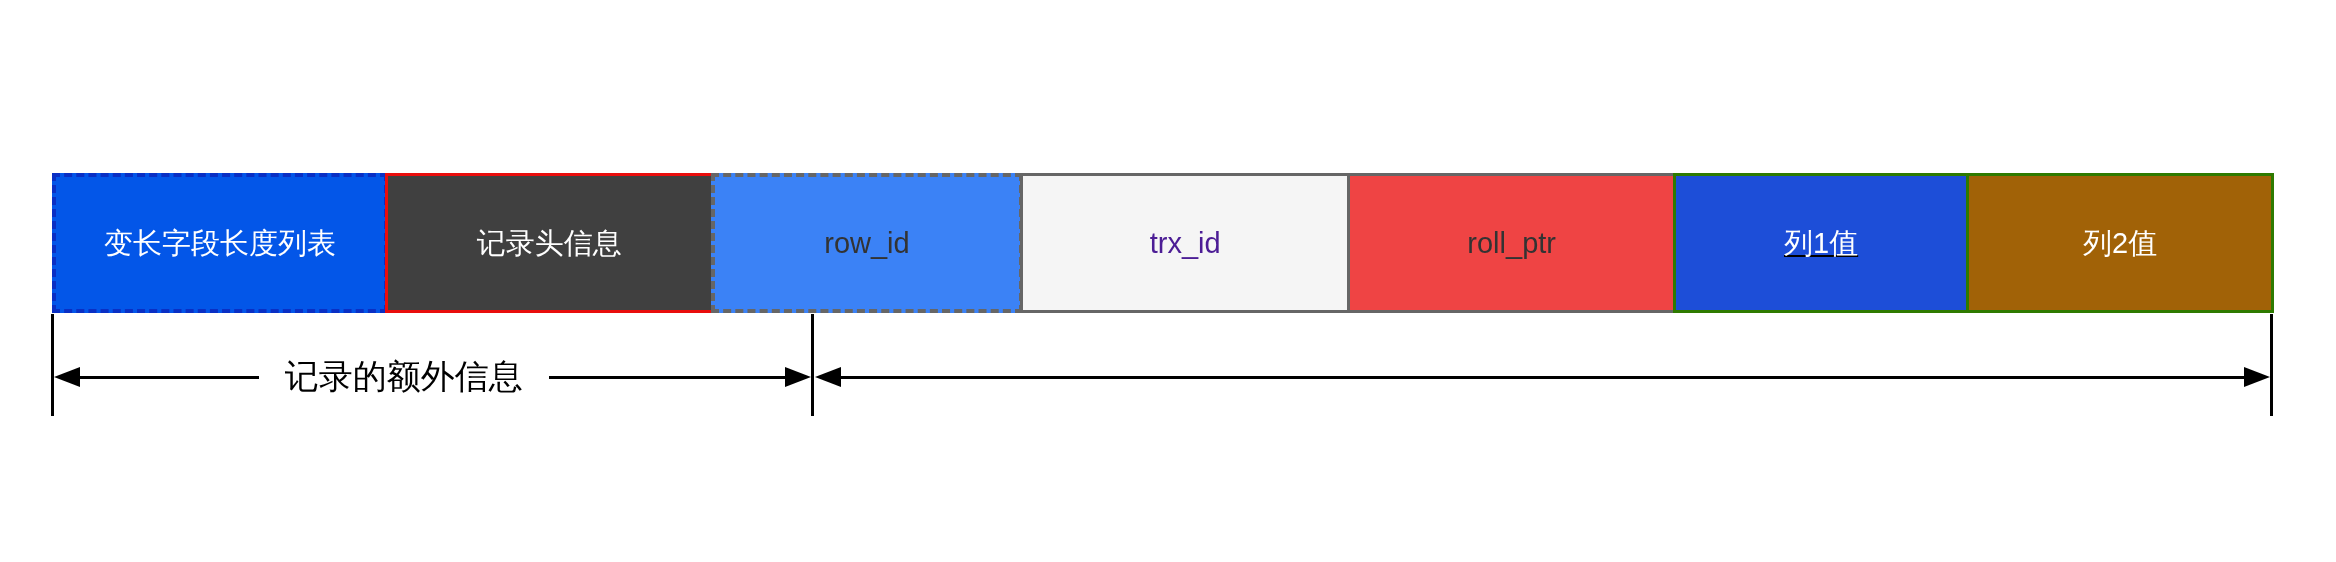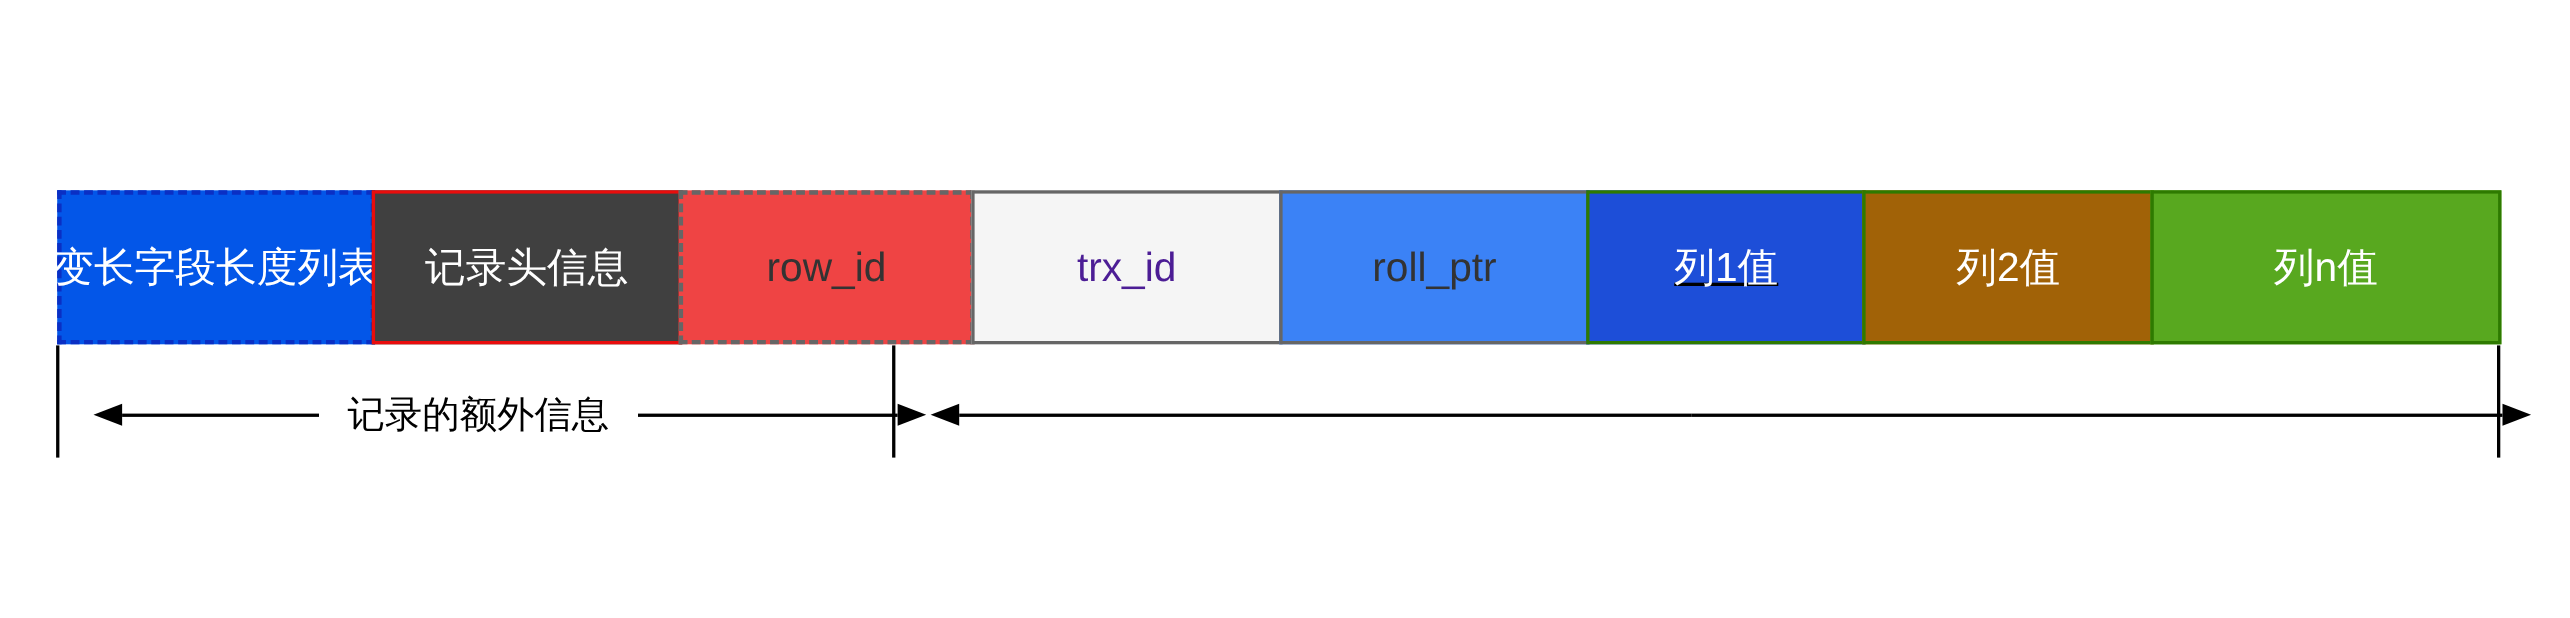--- a/index.html
+++ b/index.html
@@ -25,21 +25,21 @@
   .seg-box {
     box-sizing: border-box;
     height: 100%;
     display: flex;
     align-items: center;
     justify-content: center;
     flex-basis: 0;
     min-width: 0;
   }
   .seg-label {
-    font-size: 37px;
+    font-size: 29px;
     line-height: 1.2;
     white-space: nowrap;
   }
 
   
   .tick {
     position: absolute;
     top: 314px;
     width: 3px;
     height: 102px;
@@ -49,21 +49,20 @@
   .tick-middle { left: 811px; }
   .tick-right  { left: 2270px; }
 
   
   .annotation {
     position: absolute;
     top: 352px;
     height: 50px;
     display: flex;
     align-items: center;
-    padding-left: 31px;
   }
   .ann-left  { left: 54px;  width: 757px; }
   .ann-right { left: 815px; width: 1455px; }
   .aline {
     height: 3px;
     background: #000000;
     flex-basis: 0;
   }
   .ann-left  .aline.l { flex-grow: 206; }
   .ann-left  .aline.r { flex-grow: 272; }
@@ -91,37 +90,34 @@
 
 <div class="canvas">
 
   <div class="boxes-row">
       <div class="seg-box" style="flex-grow: 251; background: rgb(3, 86, 232); border: 4px dashed rgb(10, 47, 196);">
         <span class="seg-label" style="color: rgb(255, 255, 255);">变长字段长度列表</span>
       </div>
       <div class="seg-box" style="flex-grow: 247; background: #404040; border: 3px solid rgb(233, 13, 12); margin-left: -3px;">
         <span class="seg-label" style="color: rgb(255, 255, 255);">记录头信息</span>
       </div>
-      <div class="seg-box" style="flex-grow: 233; background: #ef4444; border: 4px dashed rgb(102, 102, 102); margin-left: -3px;">
+      <div class="seg-box" style="flex-grow: 233; background: #3b82f6; border: 4px dashed rgb(102, 102, 102); margin-left: -3px;">
         <span class="seg-label" style="color: rgb(51, 51, 51);">row_id</span>
       </div>
       <div class="seg-box" style="flex-grow: 248; background: rgb(245, 245, 245); border: 3px solid rgb(102, 102, 102); margin-left: -3px;">
         <span class="seg-label" style="color: #4c1d95;">trx_id</span>
       </div>
-      <div class="seg-box" style="flex-grow: 247; background: #3b82f6; border: 3px solid rgb(102, 102, 102); margin-left: -3px;">
+      <div class="seg-box" style="flex-grow: 247; background: #ef4444; border: 3px solid rgb(102, 102, 102); margin-left: -3px;">
         <span class="seg-label" style="color: rgb(51, 51, 51);">roll_ptr</span>
       </div>
       <div class="seg-box" style="flex-grow: 222; background: #1d4ed8; border: 3px solid rgb(46, 122, 0); margin-left: -3px; text-decoration: underline;">
         <span class="seg-label" style="color: rgb(255, 255, 255);">列1值</span>
       </div>
       <div class="seg-box" style="flex-grow: 231; background: #a16207; border: 3px solid rgb(46, 122, 0); margin-left: -3px;">
         <span class="seg-label" style="color: rgb(255, 255, 255);">列2值</span>
-      </div>
-      <div class="seg-box" style="flex-grow: 280; background: rgb(88, 168, 31); border: 3px solid rgb(46, 122, 0); margin-left: -3px;">
-        <span class="seg-label" style="color: rgb(255, 255, 255);">列n值</span>
       </div>
     </div>
 
   <div class="tick tick-left"></div>
   <div class="tick tick-middle"></div>
   <div class="tick tick-right"></div>
 
   <div class="annotation ann-left">
     <div class="ah ah-left"></div>
     <div class="aline l"></div>

